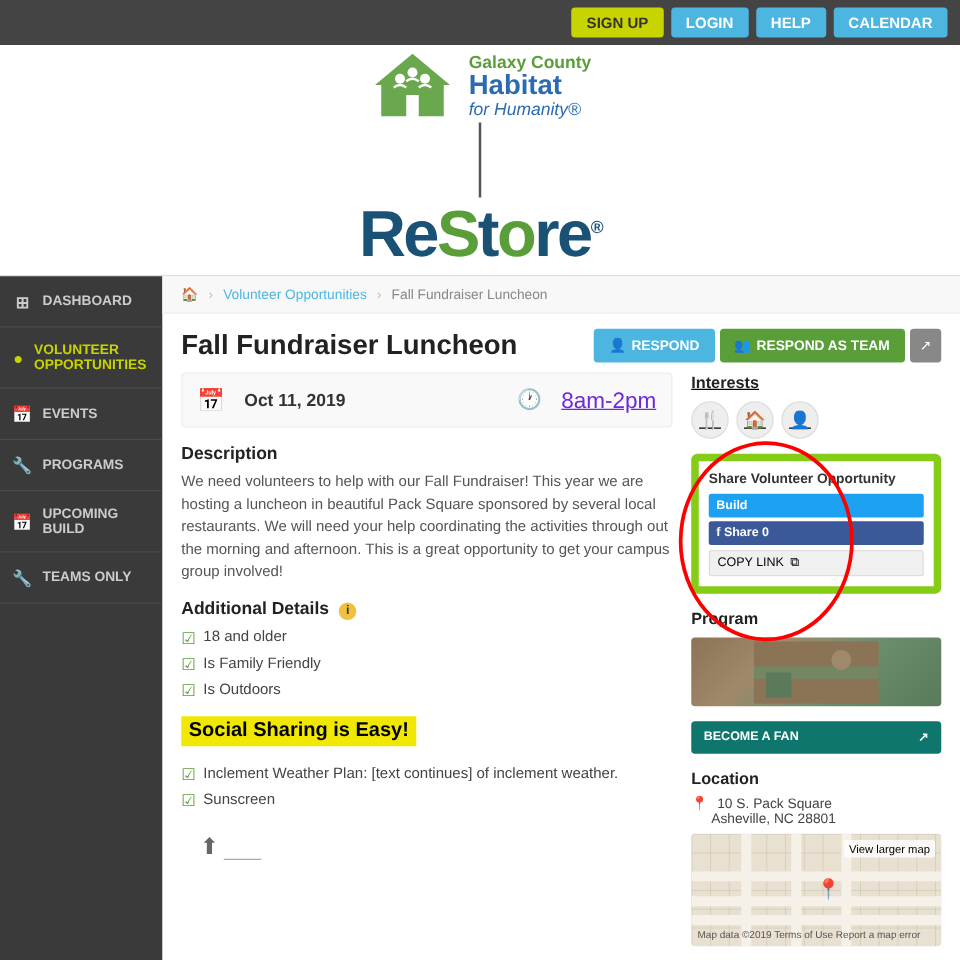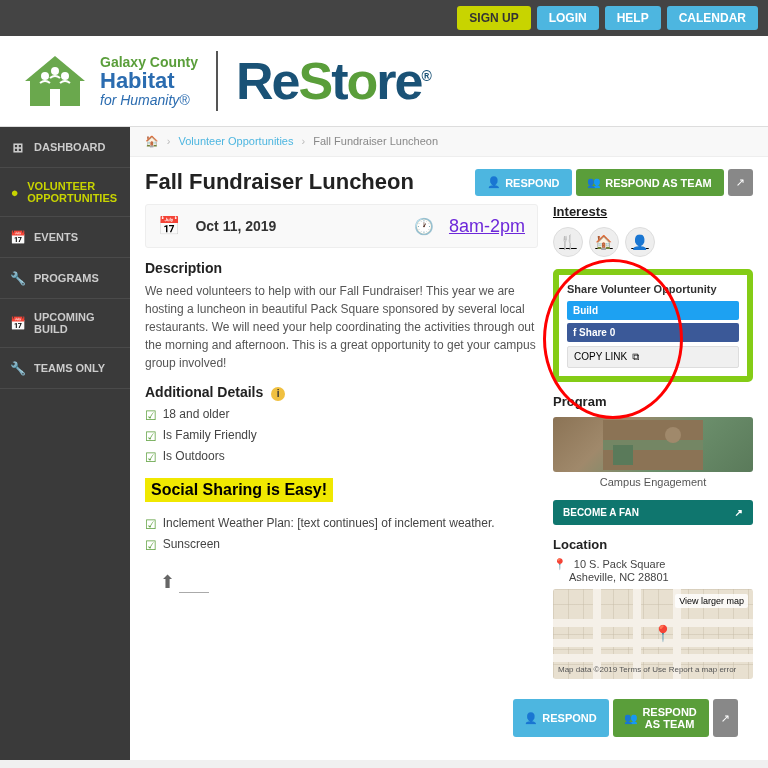--- a/index.html
+++ b/index.html
@@ -23,24 +23,25 @@
       border-radius: 3px;
     }
     .btn-signup { background: #c8d400; color: #333; }
     .btn-login { background: #4db6e0; color: white; }
     .btn-help { background: #4db6e0; color: white; }
     .btn-calendar { background: #4db6e0; color: white; }
 
     
     .logo-bar {
       background: white;
-      padding: 15px 20px;
+      padding: 2px 20px;
       display: flex;
       align-items: center;
       border-bottom: 1px solid #ddd;
+      flex-direction: column;
     }
     .logo-left {
       display: flex;
       align-items: center;
       gap: 10px;
     }
     .logo-icon {
       width: 70px;
       height: 60px;
     }
@@ -541,21 +542,20 @@
         <div class="program-box">
           <div class="interests-title">Program</div>
           <div class="program-img">
             <svg width="100" height="50" viewBox="0 0 100 50">
               <rect width="100" height="50" fill="#8B7355"></rect>
               <rect x="0" y="20" width="100" height="10" fill="#6B8E6B" opacity="0.7"></rect>
               <circle cx="70" cy="15" r="8" fill="#A0896B"></circle>
               <rect x="10" y="25" width="20" height="20" fill="#5a7a5a"></rect>
             </svg>
           </div>
-          <div class="program-label">Campus Engagement</div>
         </div>
 
         <button class="become-fan-btn">
           <span>BECOME A FAN</span>
           <span>↗</span>
         </button>
 
         <div class="location-box">
           <div class="location-title">Location</div>
           <div class="location-address">

